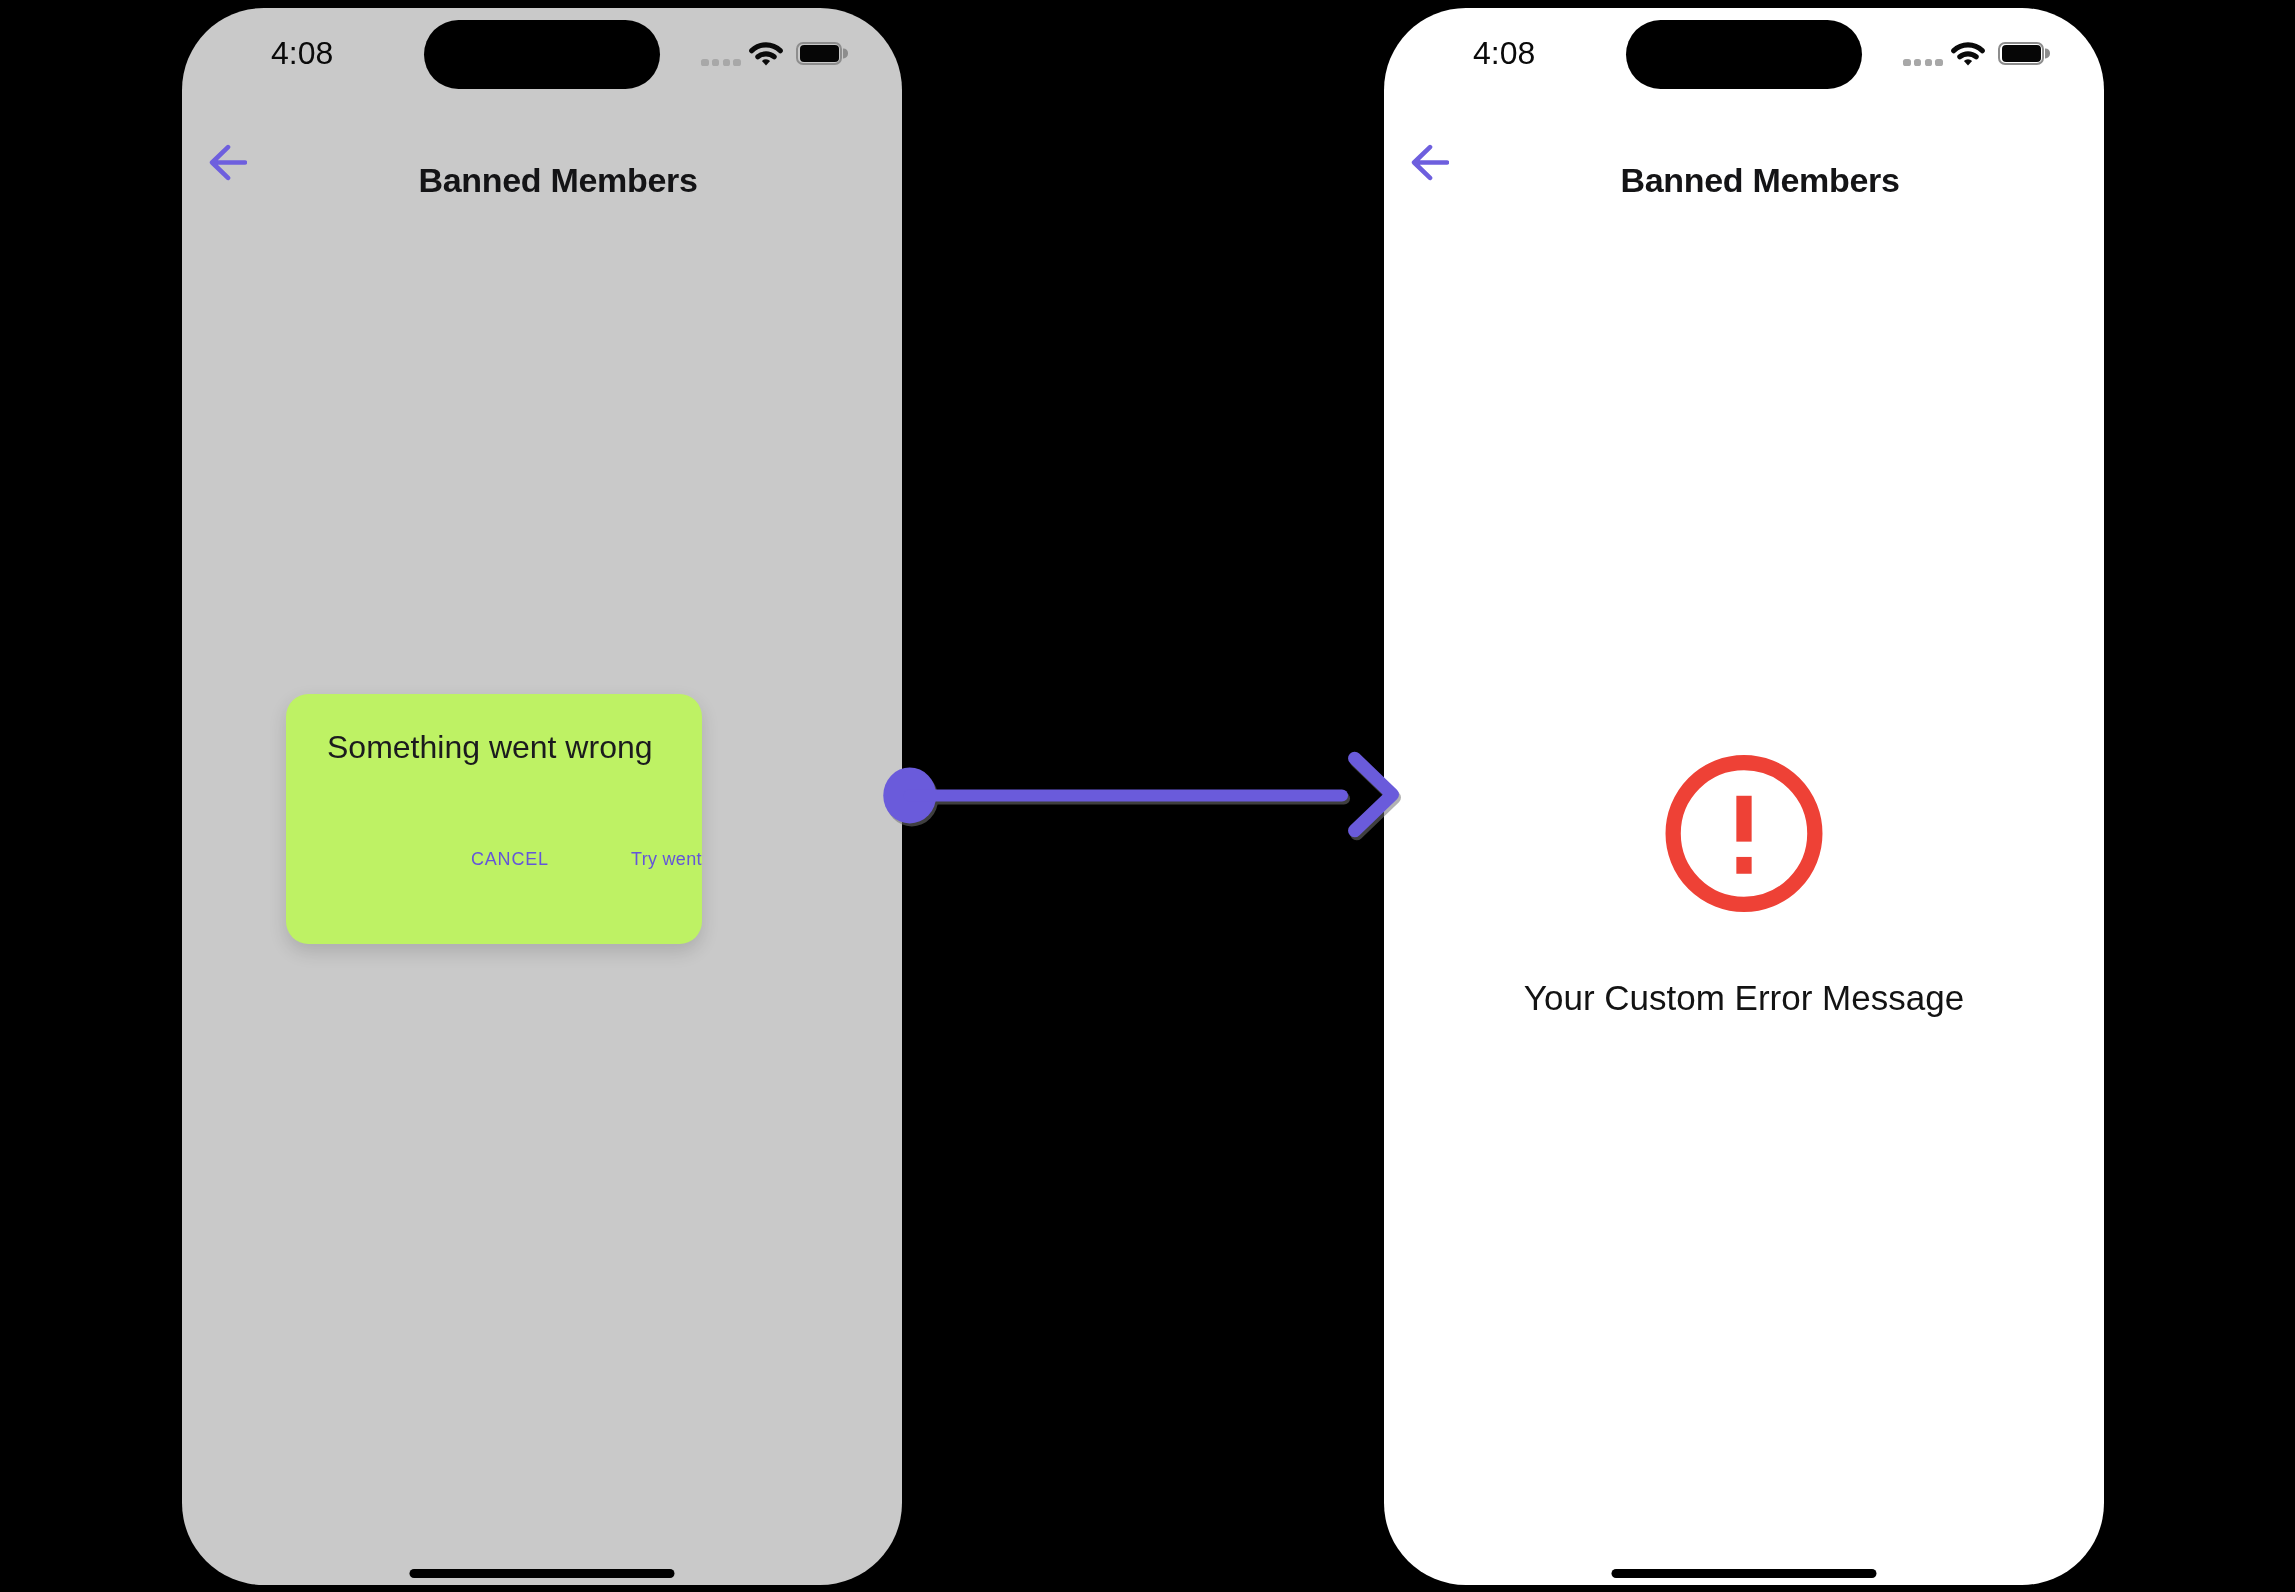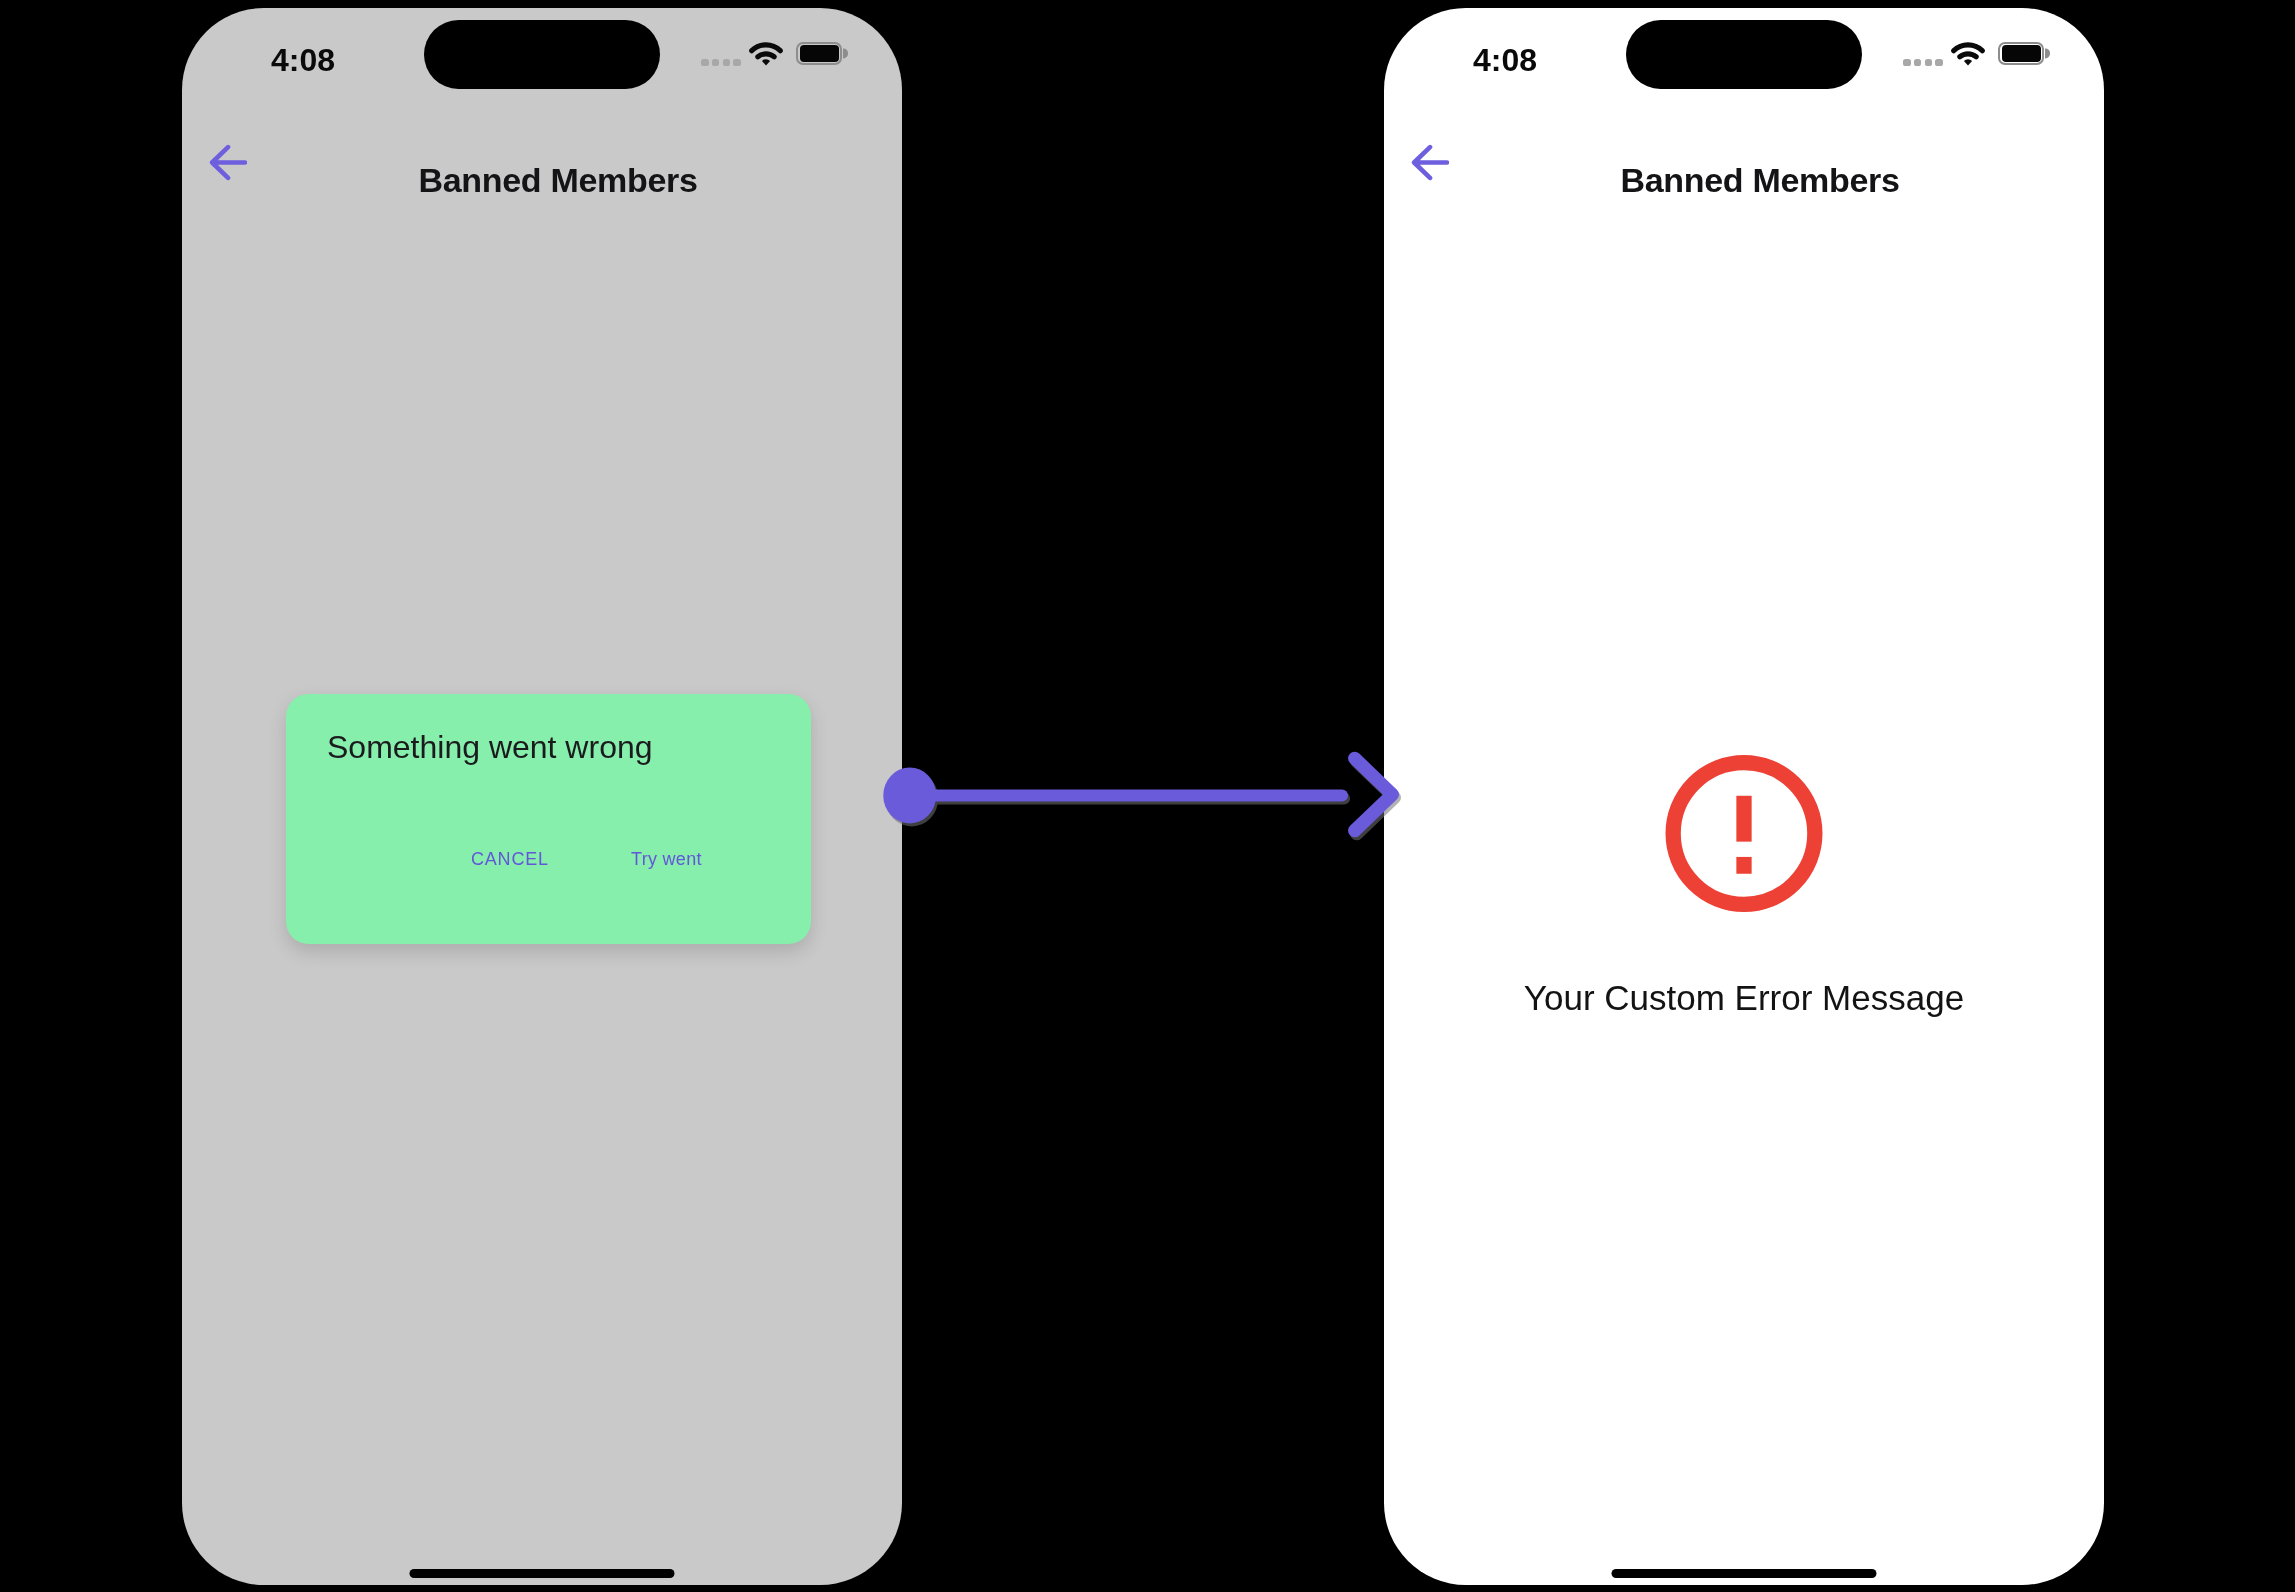--- a/index.html
+++ b/index.html
@@ -29,23 +29,23 @@
     border-radius: 82px;
     overflow: hidden;
   }
   .phone.before { left: 182px;  background: #C9C9C9; }
   .phone.after  { left: 1384px; background: #FFFFFF; }
 
   
   .sb-time {
     position: absolute;
     left: 89px;
-    top: 36px;
+    top: 29px;
     font-size: 32px;
-    font-weight: 700;
+    font-weight: 400;
     color: #0A0A0A;
     letter-spacing: 0px;
     line-height: 1;
     text-align: center;
   }
   .island {
     position: absolute;
     top: 12.8px;
     left: 50%;
     transform: translateX(-50%);
@@ -124,24 +124,24 @@
     letter-spacing: -0.3px;
     color: #141416;
     line-height: 1;
   }
 
   
   .dialog {
     position: absolute;
     left: 104px;
     top: 686px;
-    width: 525px;
+    width: 416px;
     height: 250px;
     border-radius: 22.5px;
-    background: #86efac;
+    background: #bef264;
     box-shadow: 0 7.1px 18.4px rgba(0,0,0,0.14);
   }
   .dialog-title {
     position: absolute;
     left: 41px;
     top: 34px;
     font-size: 32px;
     font-weight: 400;
     color: #1B1B1E;
     line-height: 1.2;

